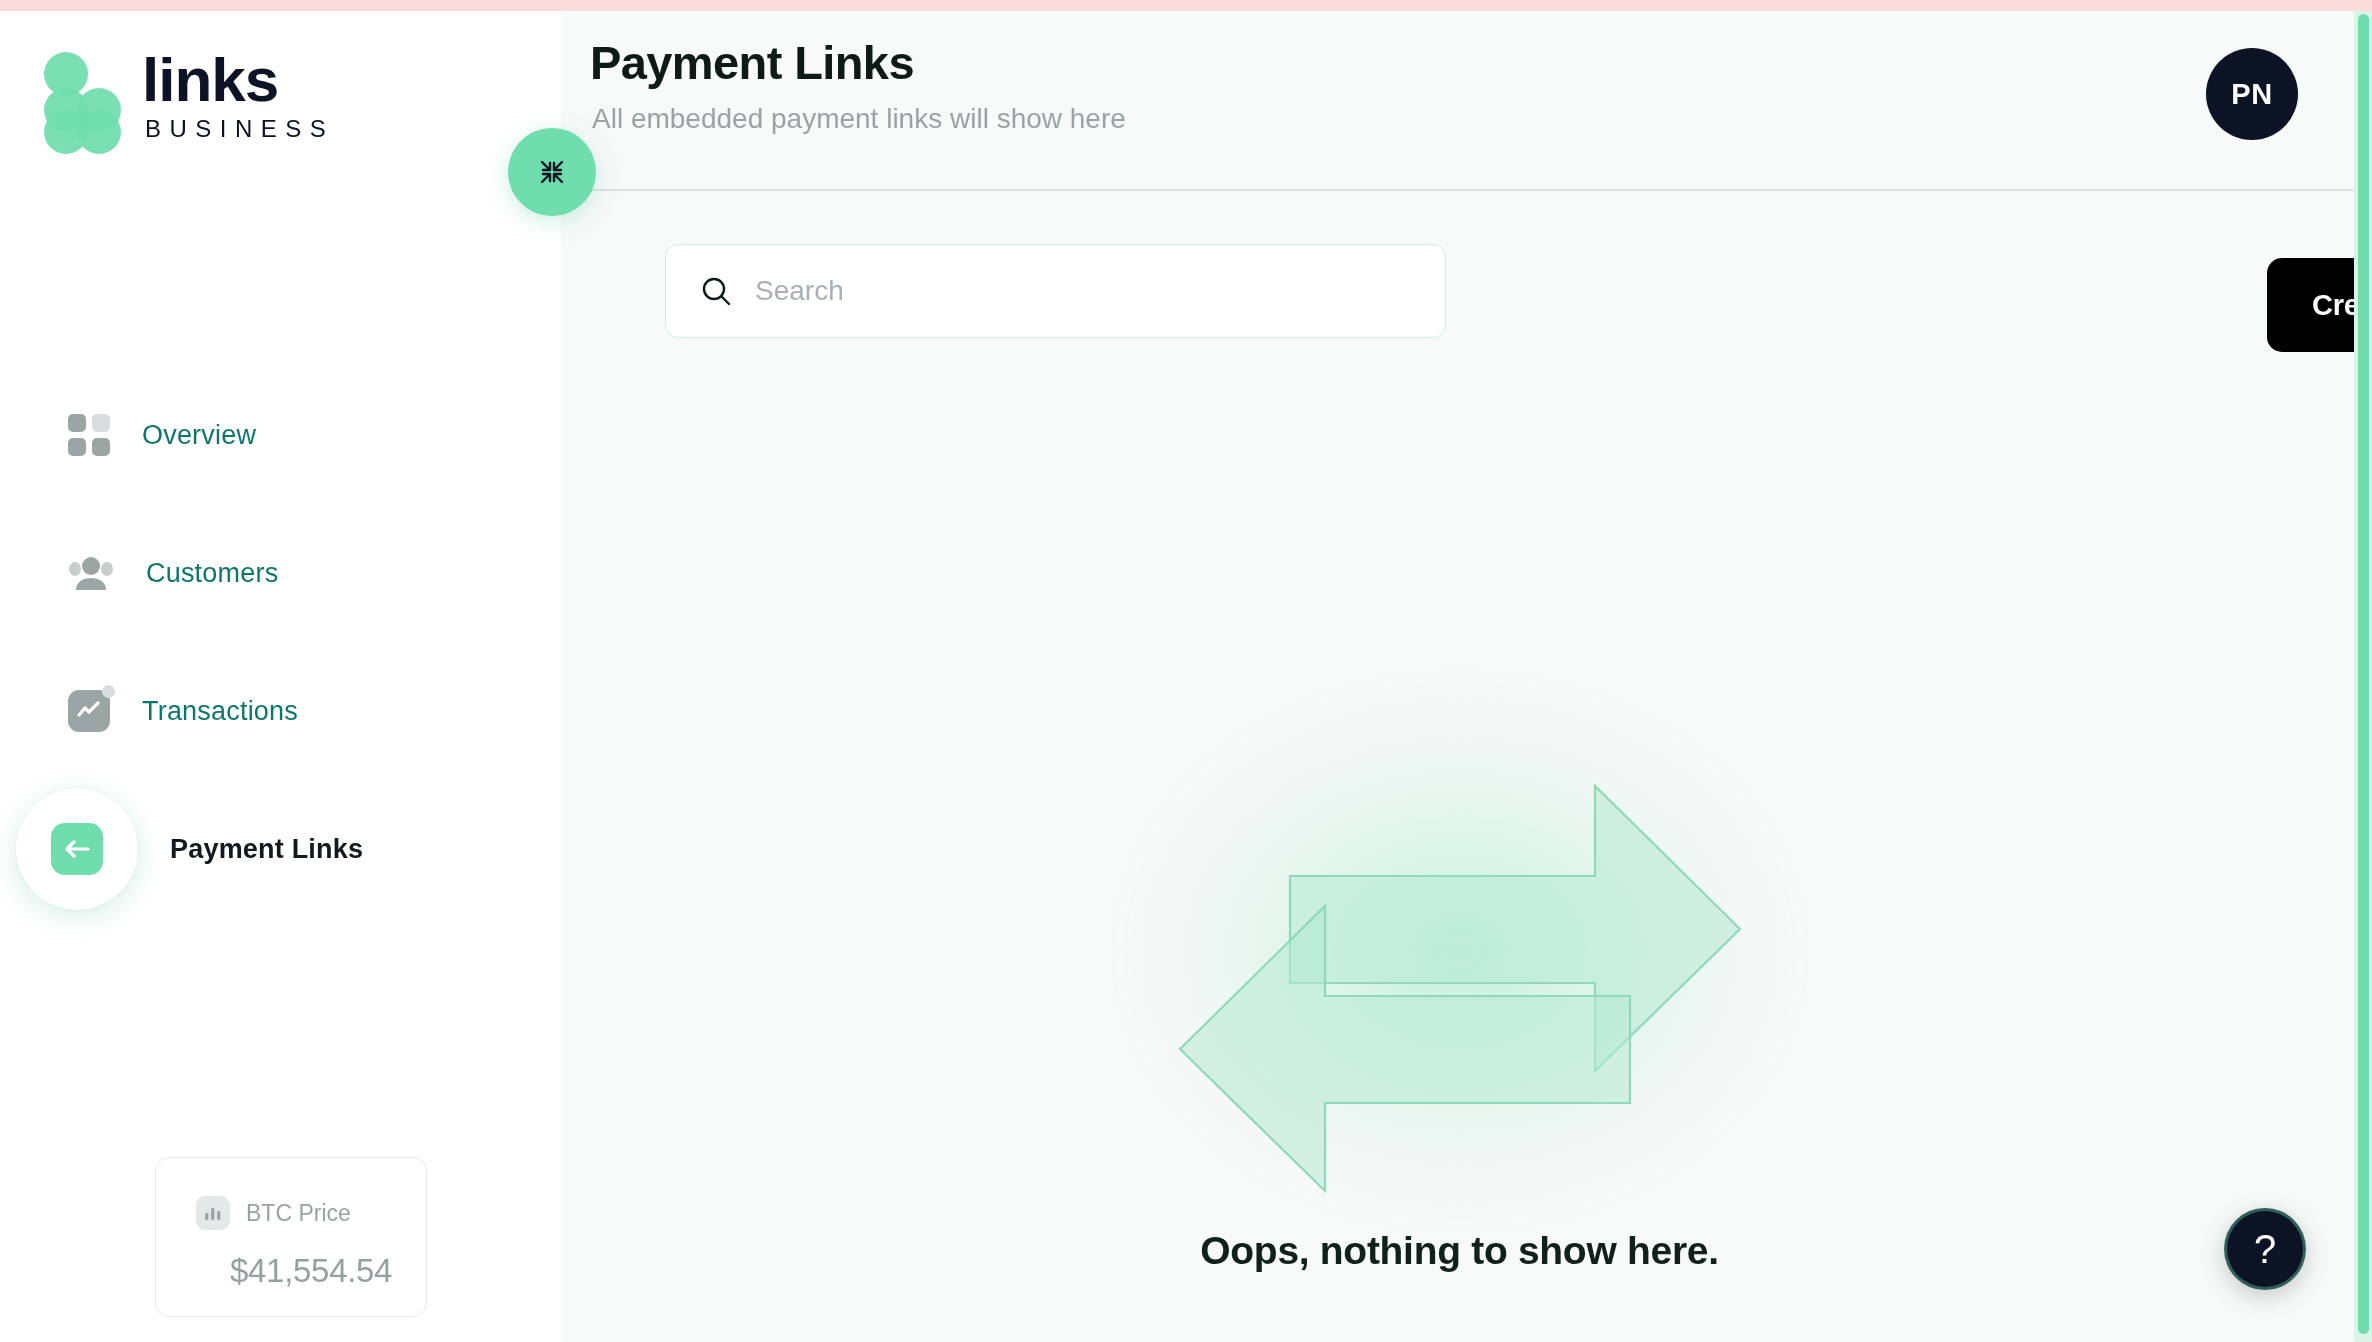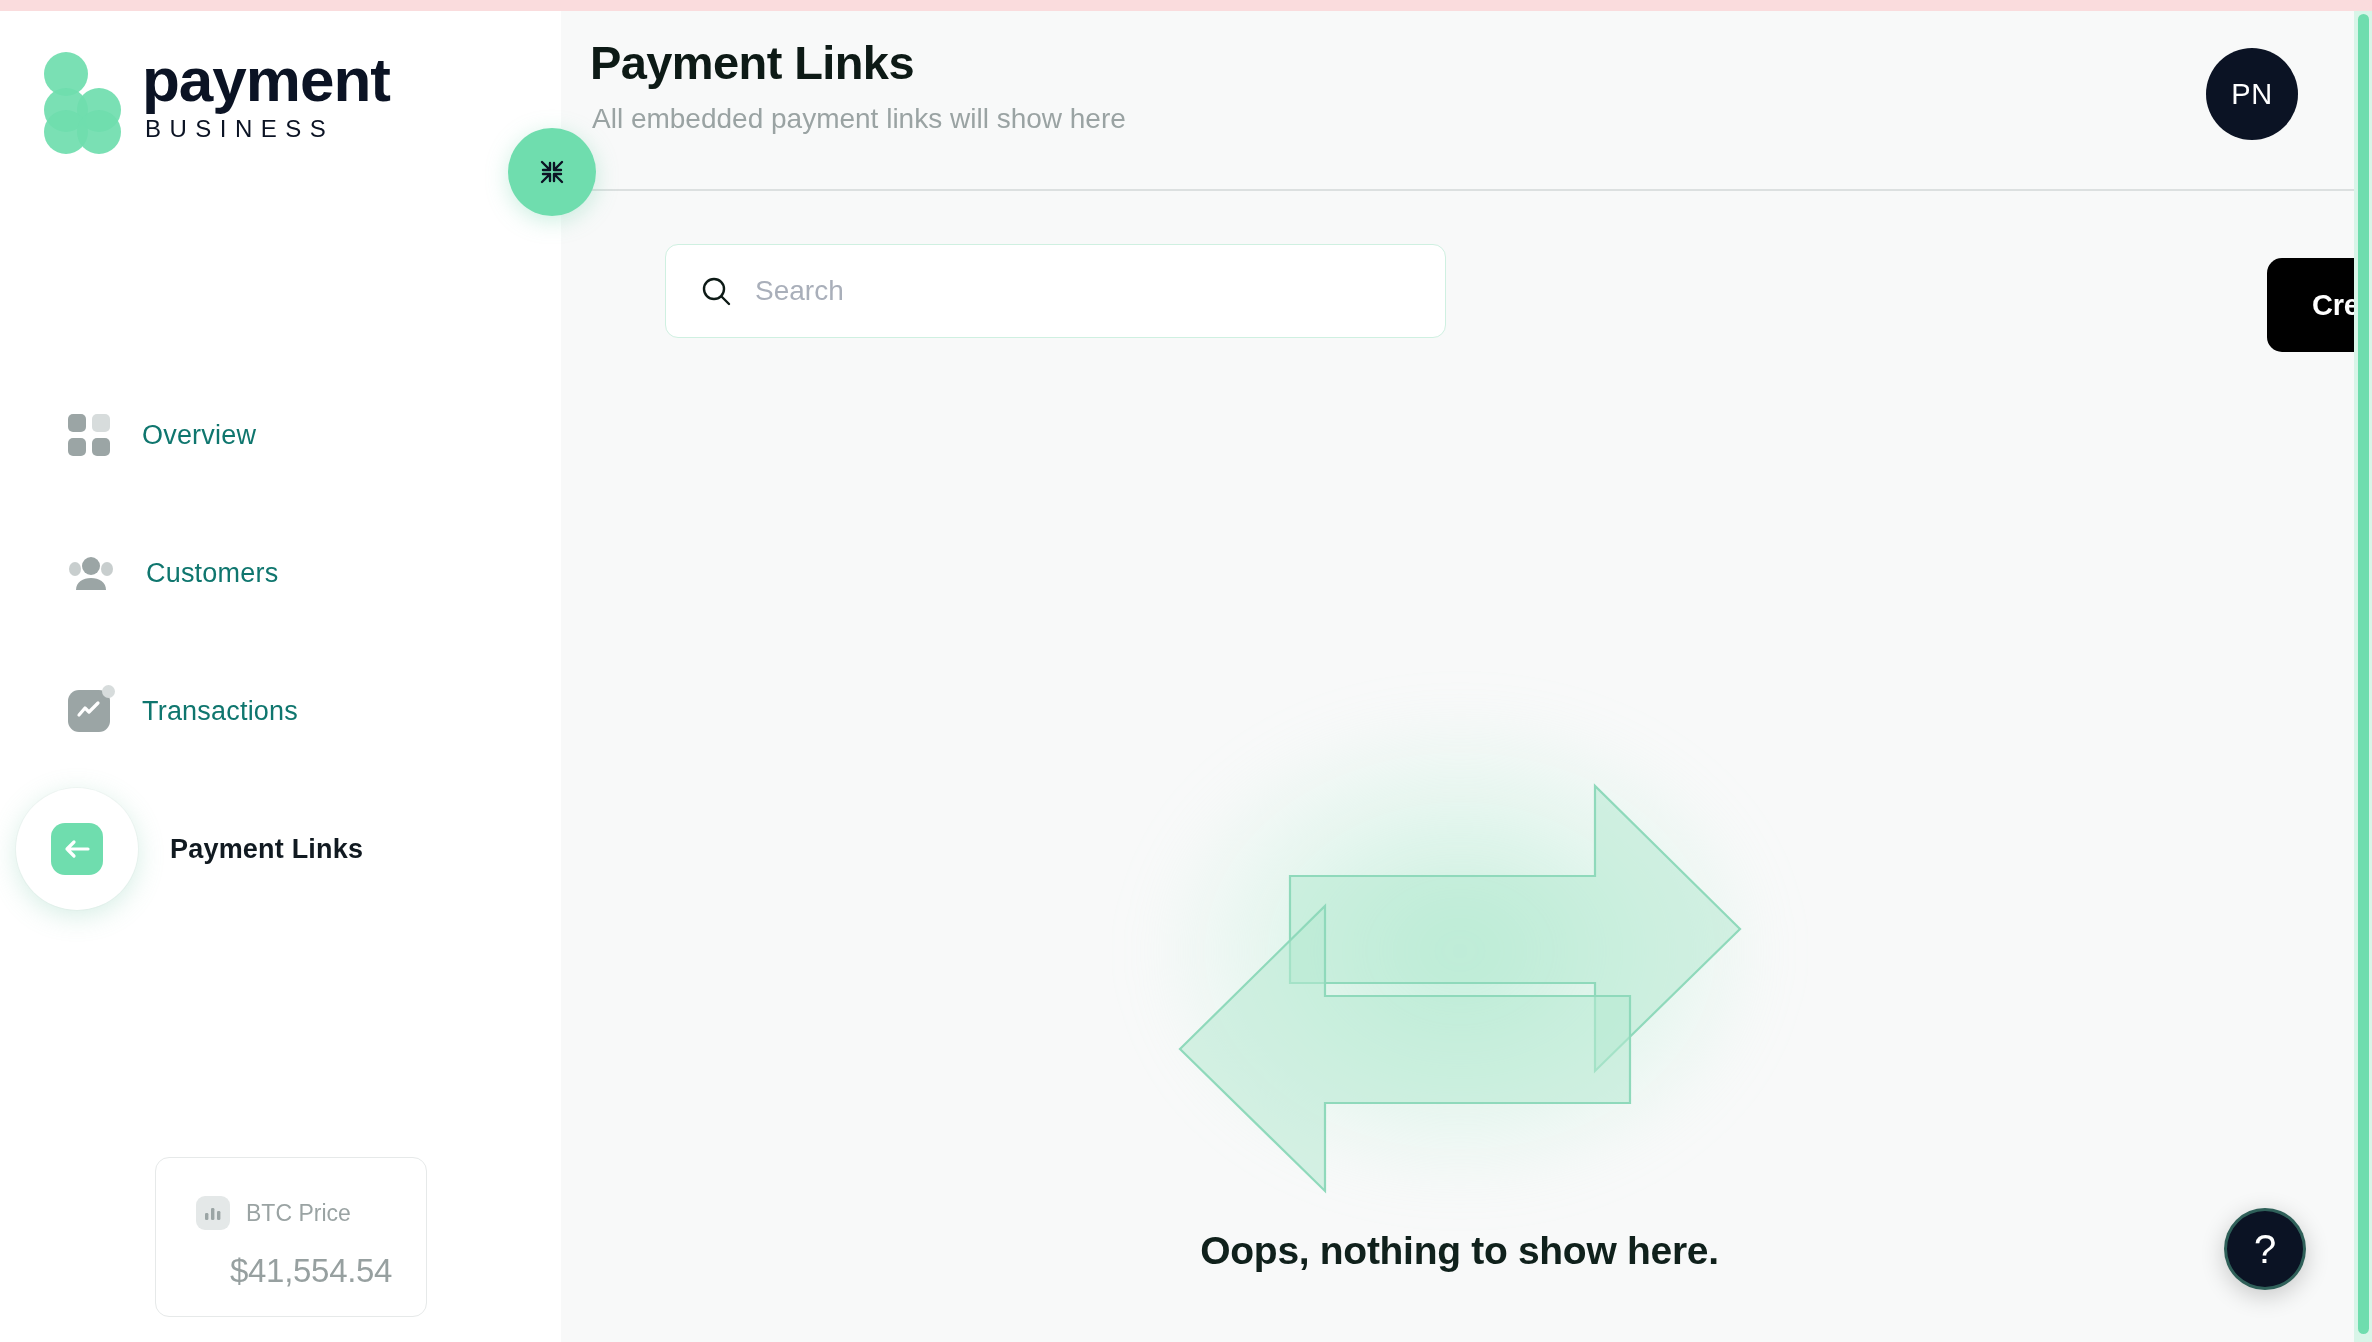--- a/index.html
+++ b/index.html
@@ -152,21 +152,21 @@
   }
   .header-rule {
     position: absolute; left: 30px; top: 178px;
     width: 1767px; height: 1.5px; background: #DCE0E0;
   }
   .avatar {
     position: absolute; right: 60px; top: 37px;
     width: 92px; height: 92px; border-radius: 50%;
     background: #0B1324; color: #ffffff;
     display: flex; align-items: center; justify-content: center;
-    font-size: 29px; font-weight: 400; letter-spacing: .5px;
+    font-size: 29px; font-weight: 700; letter-spacing: .5px;
     cursor: pointer;
   }
 
   
   .toolbar {
     position: absolute; left: 8px; top: 233px;
     width: 1797px; height: 106px;
   }
   .search-box {
     position: absolute; left: 96px; top: 0;
@@ -249,21 +249,21 @@
 
     <div class="logo-wrap">
       <div class="logo-mark">
         <i class="c1"></i>
           <i class="c2"></i>
           <i class="c3"></i>
           <i class="c4"></i>
           <i class="c5"></i>
       </div>
       <div class="logo-text">
-        <div class="logo-word">payment</div>
+        <div class="logo-word">links</div>
         <div class="logo-sub">BUSINESS</div>
       </div>
     </div>
 
     <nav class="nav">
 
       <div class="nav-item">
         <div class="grid-icon">
           <span class="g1"></span>
             <span class="g2"></span>

